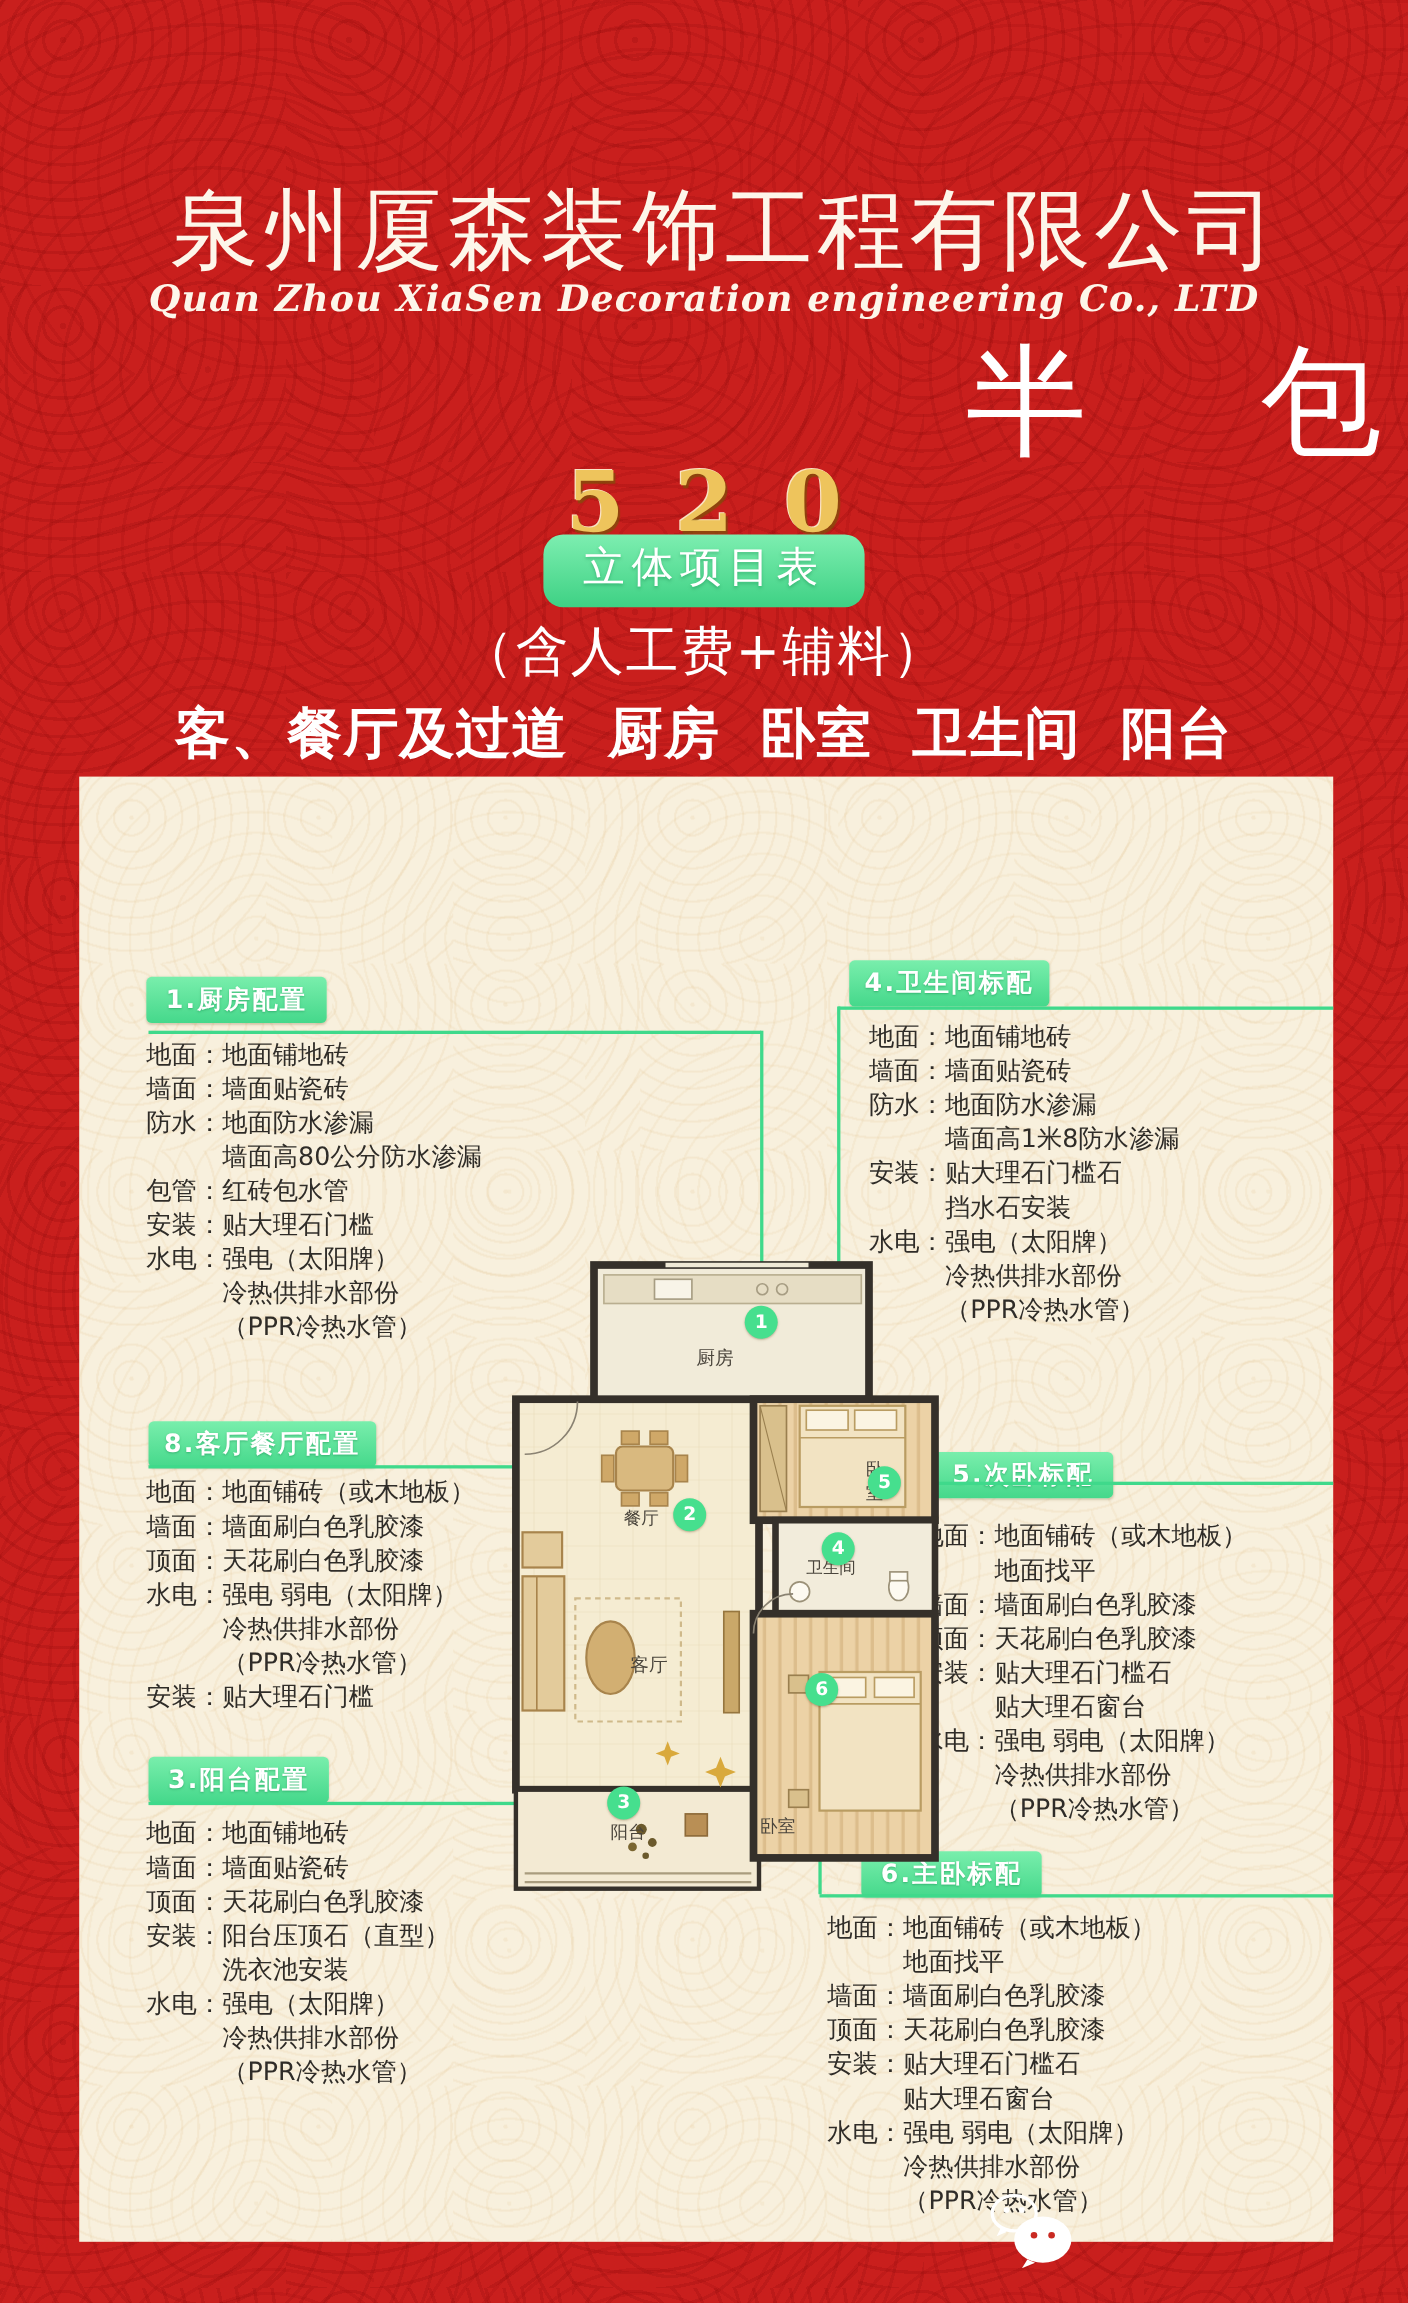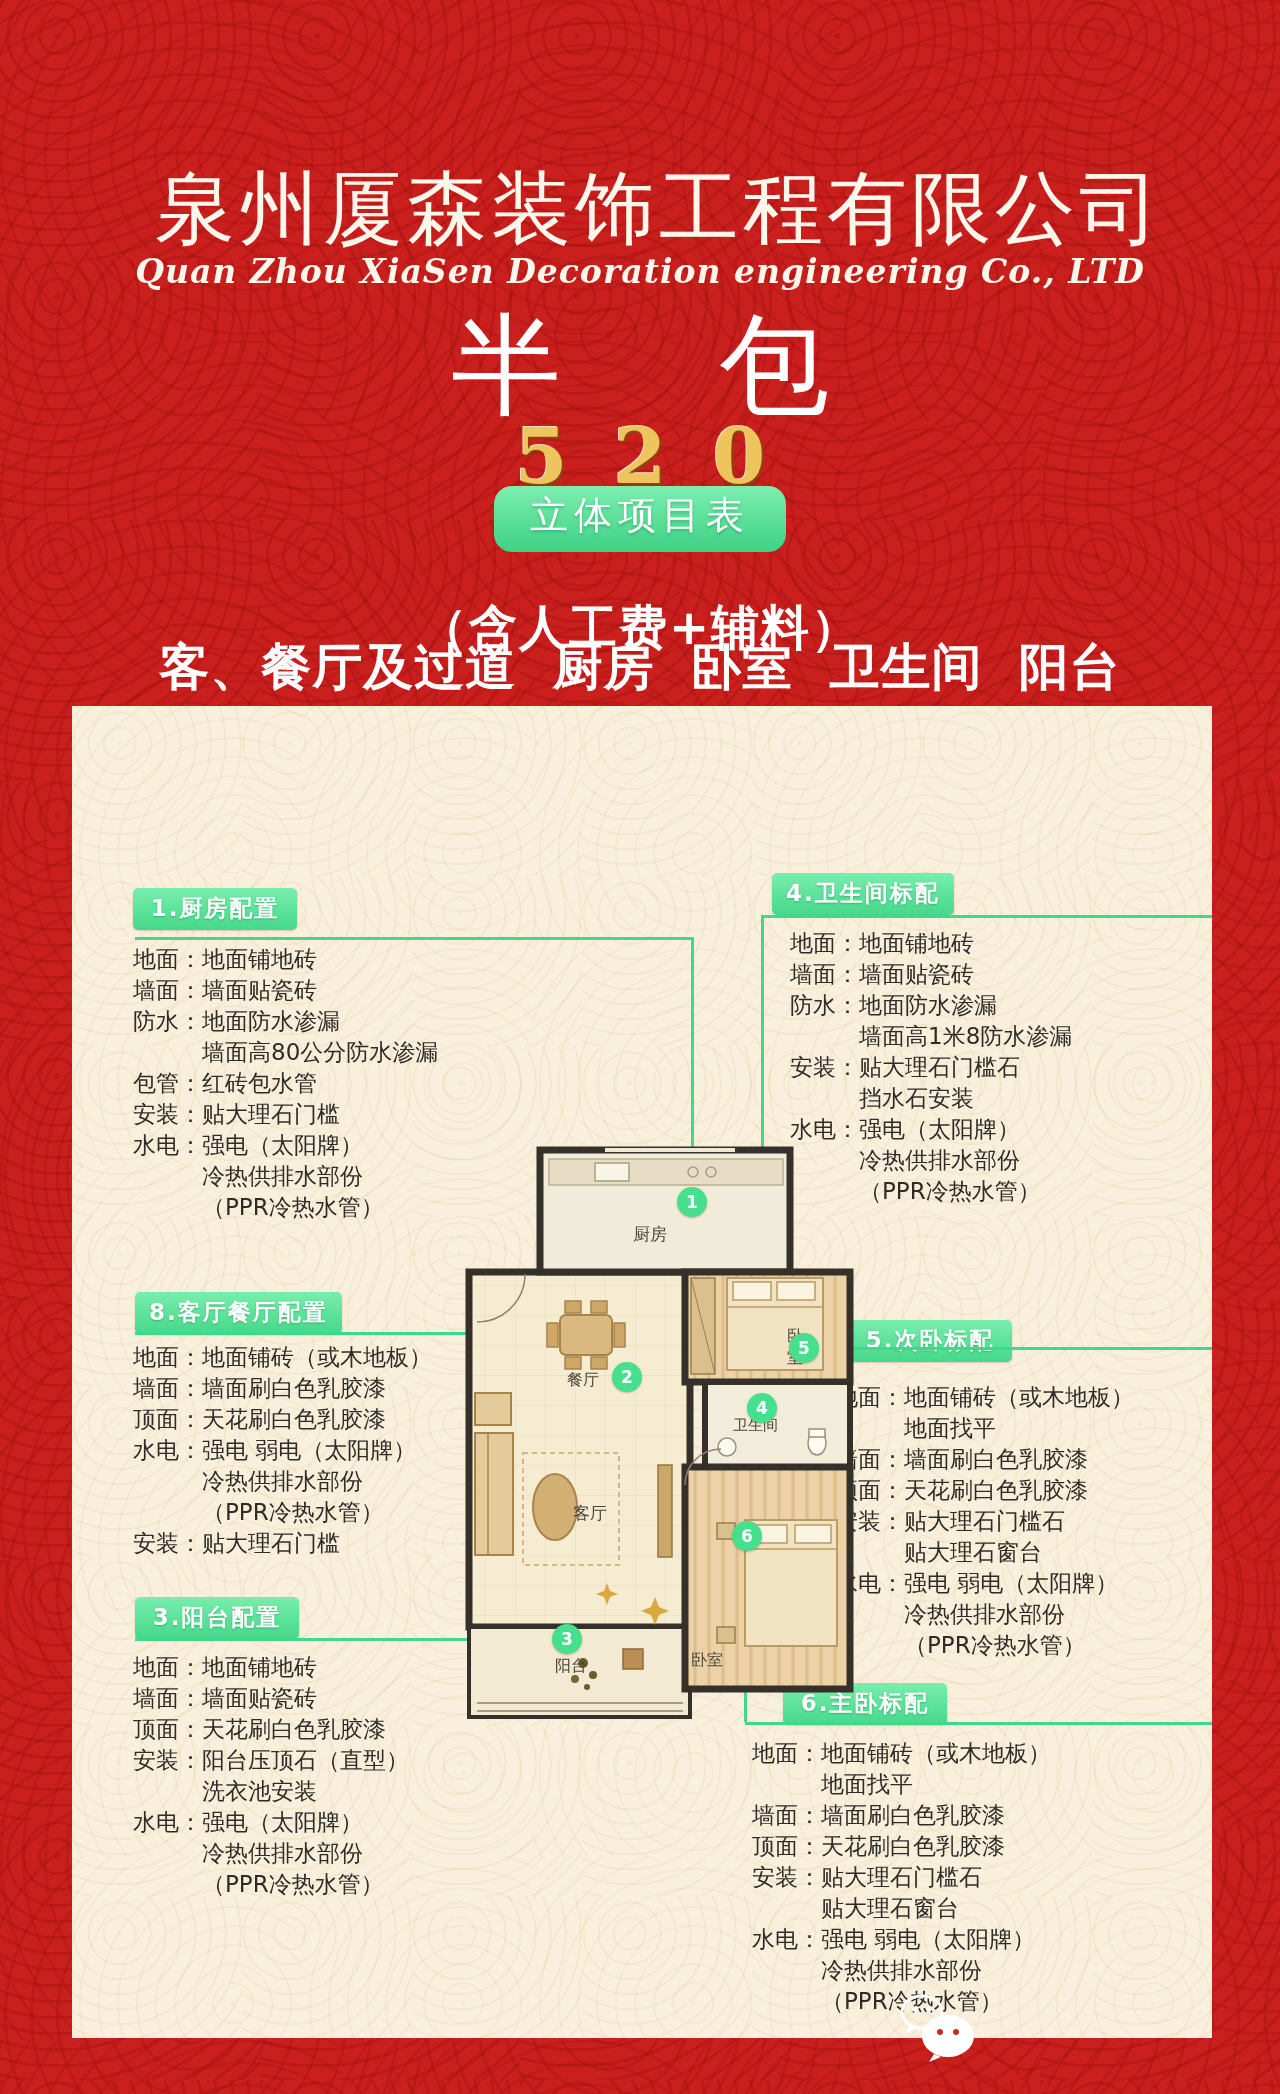--- a/index.html
+++ b/index.html
@@ -10,29 +10,29 @@
       repeating-radial-gradient(circle at 22% 14%, rgba(140,8,8,.22) 0 3px, rgba(0,0,0,0) 3px 16px),
       repeating-radial-gradient(circle at 72% 46%, rgba(150,10,10,.18) 0 3px, rgba(0,0,0,0) 3px 22px),
       repeating-radial-gradient(circle at 45% 80%, rgba(120,5,5,.15) 0 3px, rgba(0,0,0,0) 3px 26px);
     background-size:260px 260px, 340px 340px, 420px 420px;}
   .abs{position:absolute;}
   .ctr{left:0;right:0;text-align:center;}
 
   .company-cn{top:156px;font-size:80px;letter-spacing:4px;color:#fdf6ea;font-weight:500;padding-left:38px;}
   .company-en{top:252px;font-size:33px;color:#fdf6ea;font-family:"DejaVu Serif","Liberation Serif",serif;
     font-style:italic;font-weight:bold;letter-spacing:1px;}
-  .package{top:292px;font-size:110px;color:#ffffff;letter-spacing:24px;padding-left:24px;font-weight:500;}
+  .package{top:292px;font-size:110px;color:#ffffff;letter-spacing:24px;padding-left:24px;font-weight:500;text-align:right;}
   .price{top:412px;font-size:76px;font-family:"DejaVu Serif","Liberation Serif",serif;font-weight:bold;
     color:#eec45c;letter-spacing:46px;padding-left:46px;
     text-shadow:2px 2px 1px rgba(125,82,10,.75), -1px -1px 0 rgba(255,248,215,.9);}
   .badge-3d{top:486px;}
   .badge-3d span{display:inline-block;height:66px;line-height:58px;padding:0 36px;border-radius:18px;
     background:linear-gradient(180deg,#7deeb0,#3ed184);color:#ffffff;font-size:38px;letter-spacing:6px;
     text-shadow:0 2px 3px rgba(0,110,55,.35);}
-  .includes{top:560px;font-size:48px;color:#ffffff;font-weight:bold;letter-spacing:2px;margin-top:36px;}
+  .includes{top:560px;font-size:48px;color:#ffffff;font-weight:normal;letter-spacing:2px;}
   .rooms{top:634px;font-size:50px;color:#ffffff;font-weight:bold;letter-spacing:1px;word-spacing:18px;}
 
   .card{left:72px;top:706px;width:1140px;height:1332px;
     background-color:#f8f0dd;
     background-image:
       repeating-radial-gradient(circle at 28% 22%, rgba(214,168,100,.12) 0 2px, rgba(0,0,0,0) 2px 15px),
       repeating-radial-gradient(circle at 70% 64%, rgba(214,168,100,.10) 0 2px, rgba(0,0,0,0) 2px 19px);
     background-size:170px 170px, 230px 230px;}
   .card-title{left:0;right:0;top:42px;text-align:center;font-size:46px;font-weight:bold;
     color:#3cdd86;letter-spacing:13px;}

